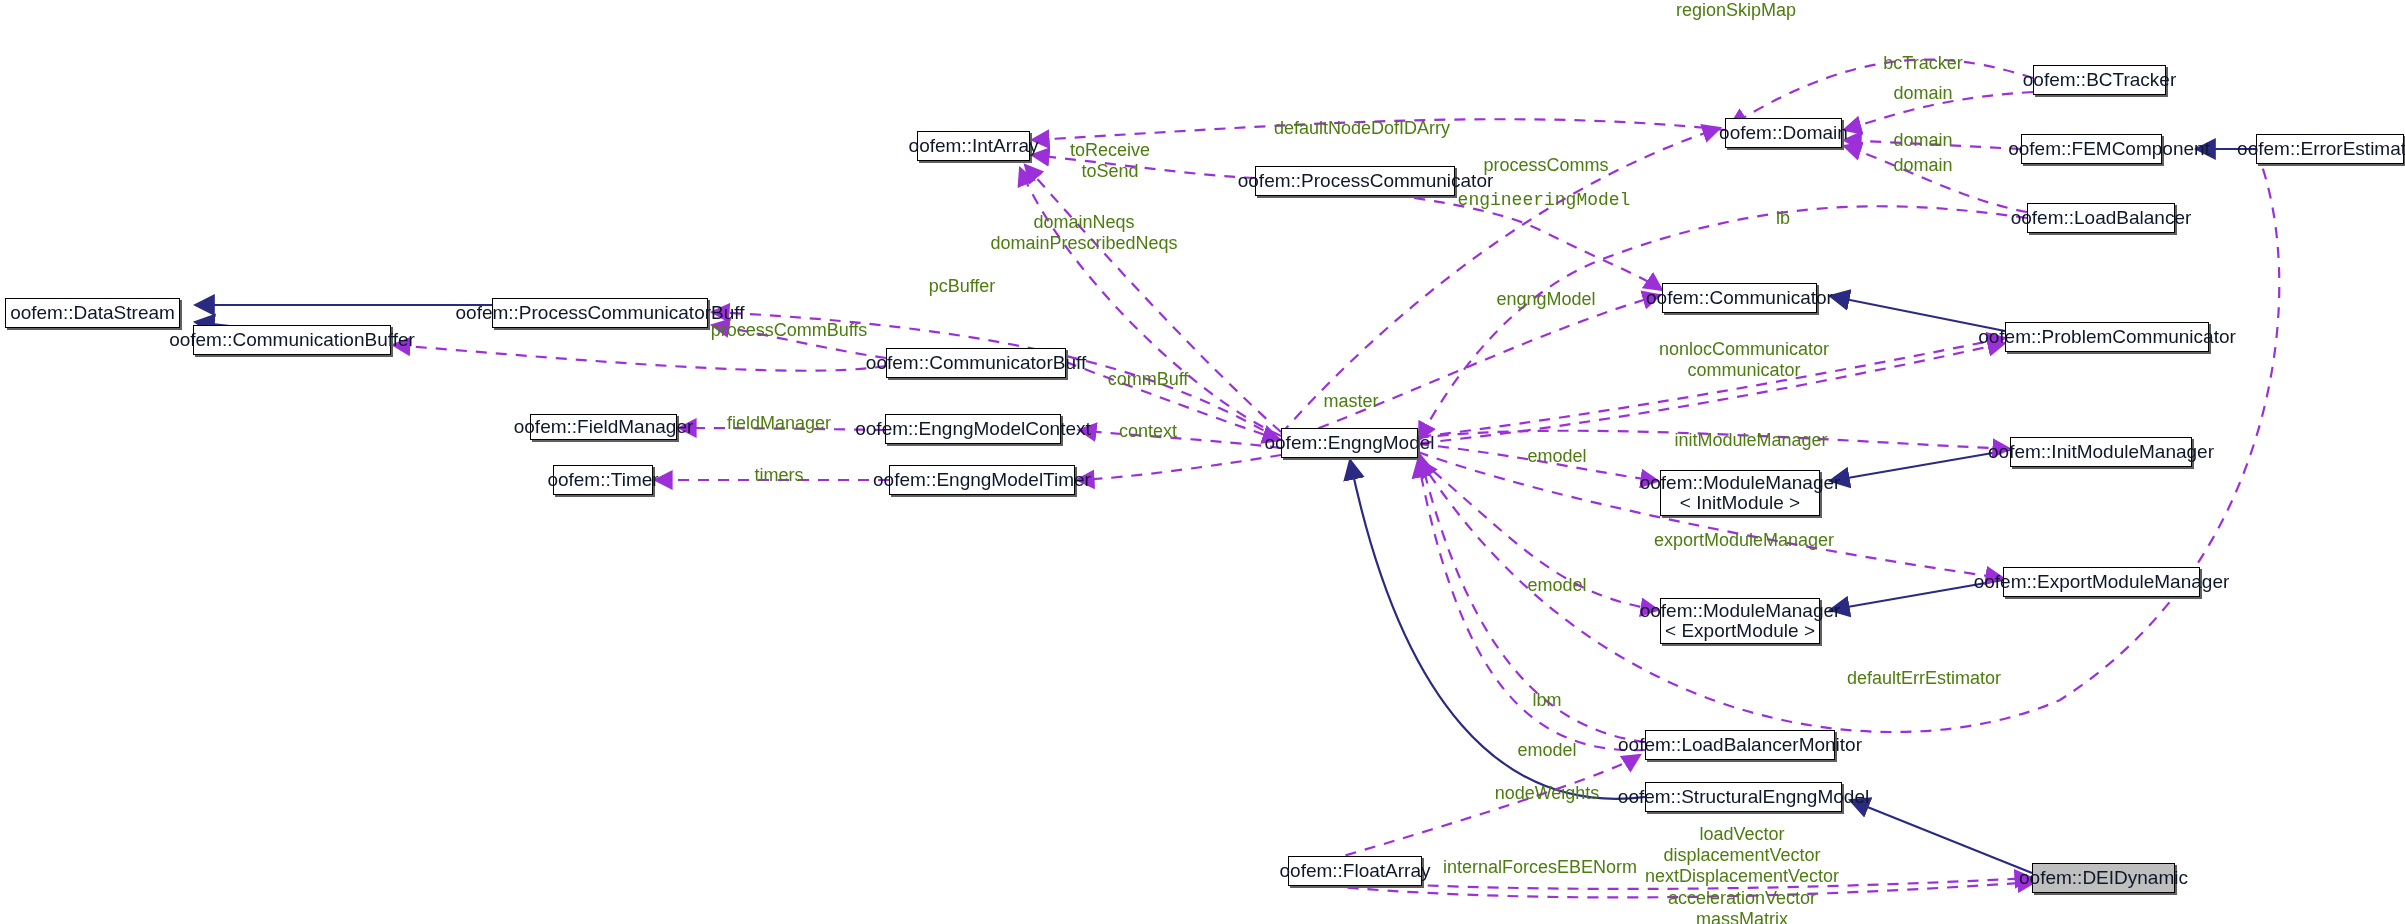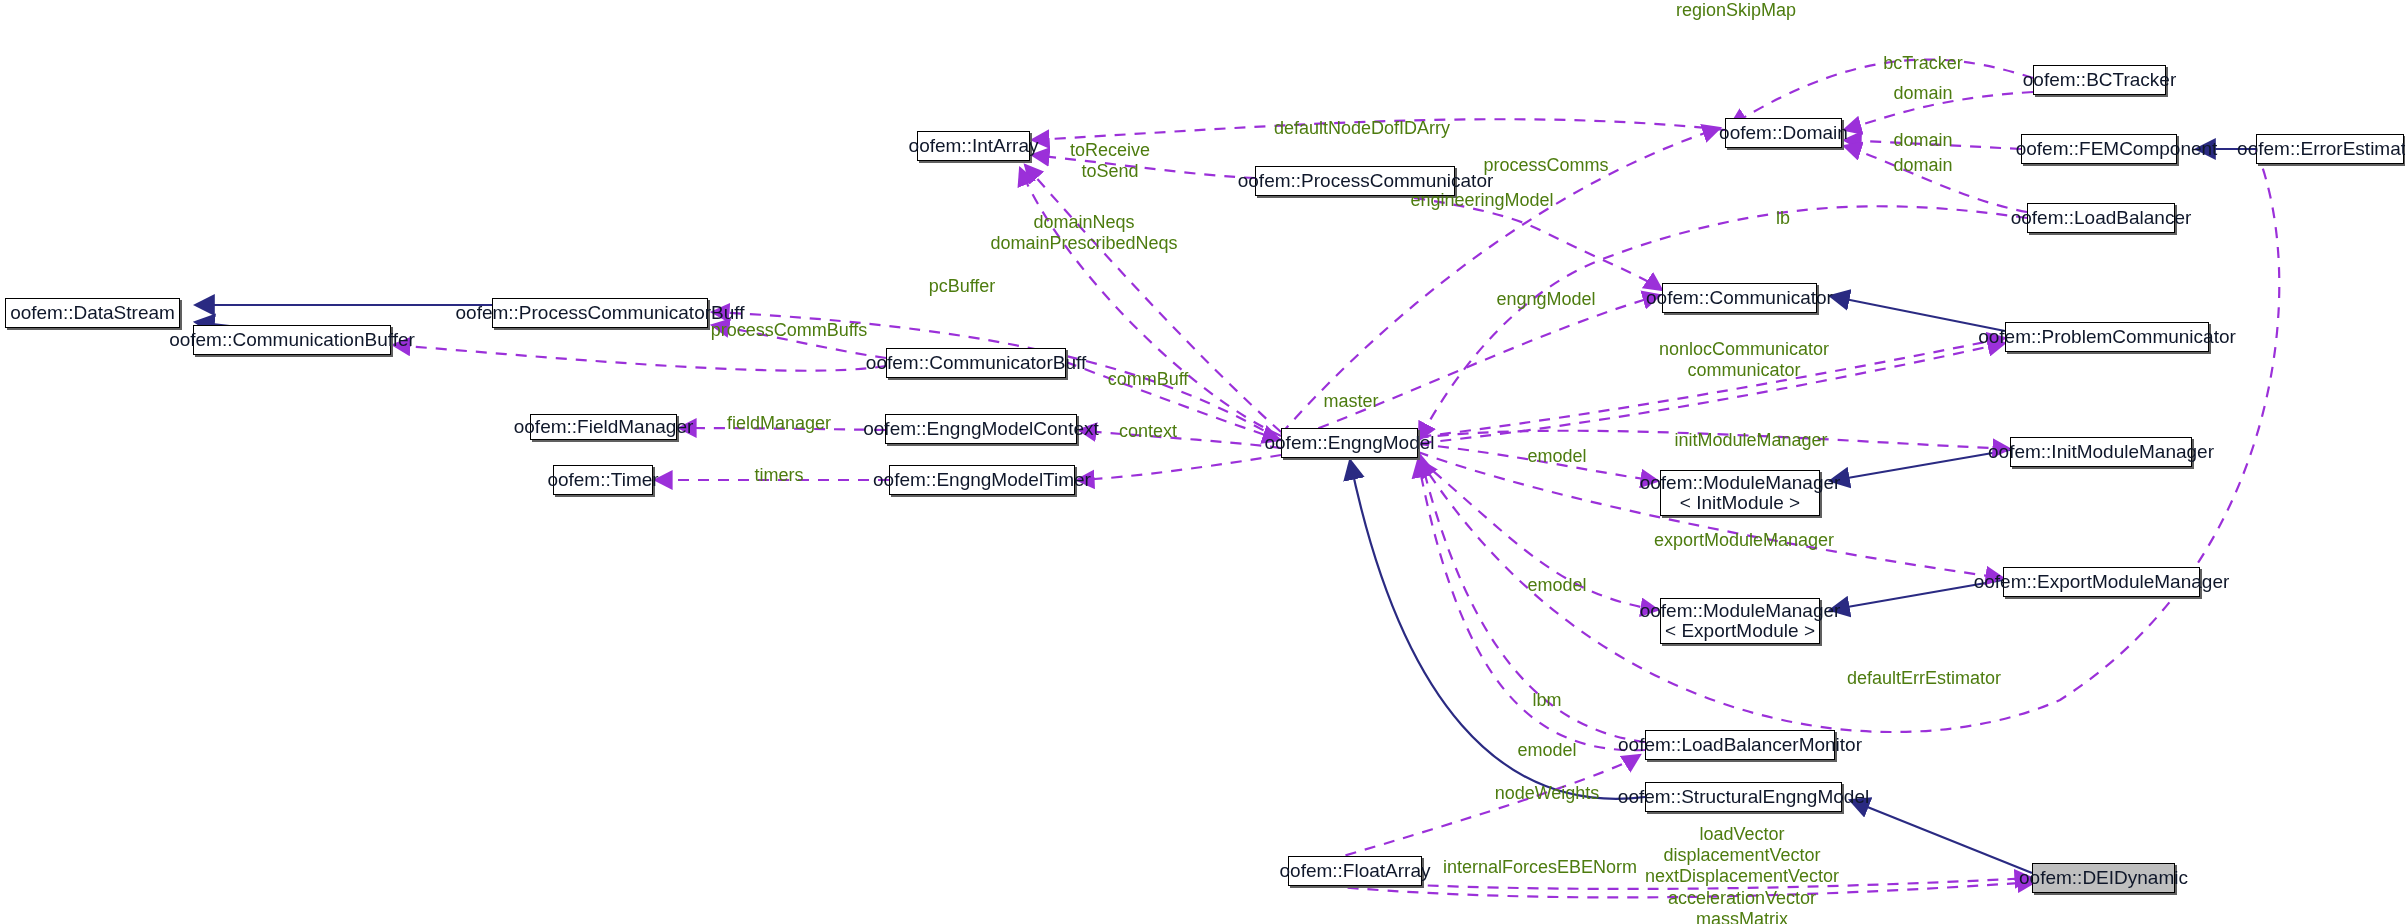--- a/index.html
+++ b/index.html
@@ -139,21 +139,21 @@
       </div>
       <div class="node" style="left: 886px; top: 348px; width: 180px; height: 30px;">
         <span class="ln">oofem::CommunicatorBuff</span>
       </div>
       <div class="node" style="left: 530px; top: 414px; width: 147px; height: 26px;">
         <span class="ln">oofem::FieldManager</span>
       </div>
       <div class="node" style="left: 553px; top: 465px; width: 100px; height: 30px;">
         <span class="ln">oofem::Timer</span>
       </div>
-      <div class="node" style="left: 885px; top: 414px; width: 192px; height: 30px;">
+      <div class="node" style="left: 885px; top: 414px; width: 176px; height: 30px;">
         <span class="ln">oofem::EngngModelContext</span>
       </div>
       <div class="node" style="left: 889px; top: 465px; width: 186px; height: 30px;">
         <span class="ln">oofem::EngngModelTimer</span>
       </div>
       <div class="node" style="left: 917px; top: 131px; width: 113px; height: 30px;">
         <span class="ln">oofem::IntArray</span>
       </div>
       <div class="node" style="left: 1255px; top: 166px; width: 200px; height: 30px; padding-left: 27px;">
         <span class="ln">oofem::ProcessCommunicator</span>
@@ -180,21 +180,21 @@
       </div>
       <div class="node" style="left: 1645px; top: 730px; width: 190px; height: 30px;">
         <span class="ln">oofem::LoadBalancerMonitor</span>
       </div>
       <div class="node" style="left: 1645px; top: 782px; width: 197px; height: 30px;">
         <span class="ln">oofem::StructuralEngngModel</span>
       </div>
       <div class="node" style="left: 2033px; top: 65px; width: 133px; height: 30px;">
         <span class="ln">oofem::BCTracker</span>
       </div>
-      <div class="node" style="left: 2021px; top: 134px; width: 156px; height: 30px; padding-left: 41px;">
+      <div class="node" style="left: 2021px; top: 134px; width: 141px; height: 30px; padding-left: 41px;">
         <span class="ln">oofem::FEMComponent</span>
       </div>
       <div class="node" style="left: 2027px; top: 203px; width: 148px; height: 30px;">
         <span class="ln">oofem::LoadBalancer</span>
       </div>
       <div class="node" style="left: 2256px; top: 134px; width: 148px; height: 30px;">
         <span class="ln">oofem::ErrorEstimator</span>
       </div>
       <div class="node" style="left: 2005px; top: 322px; width: 204px; height: 30px;">
         <span class="ln">oofem::ProblemCommunicator</span>
@@ -216,21 +216,21 @@
       <div class="edge-label" style="left: 1923px; top: 83px;">domain</div>
       <div class="edge-label" style="left: 1362px; top: 118px;">defaultNodeDofIDArry</div>
       <div class="edge-label" style="left: 1923px; top: 130px;">domain</div>
       <div class="edge-label" style="left: 1923px; top: 155px;">domain</div>
       <div class="edge-label" style="left: 1110px; top: 140px;">
         <div>toReceive</div>
         <div>toSend</div>
       </div>
       <div class="edge-label" style="left: 1546px; top: 155px;">processComms</div>
       <div class="edge-label" style="left: 1783px; top: 208px;">lb</div>
-      <div class="edge-label" style="left: 1482px; top: 190px;">engineeringModel</div>
+      <div class="edge-label" style="left: 1544px; top: 190px; font-family: Liberation Mono, monospace;">engineeringModel</div>
       <div class="edge-label" style="left: 1084px; top: 212px;">
         <div>domainNeqs</div>
         <div>domainPrescribedNeqs</div>
       </div>
       <div class="edge-label" style="left: 962px; top: 276px;">pcBuffer</div>
       <div class="edge-label" style="left: 1546px; top: 289px;">engngModel</div>
       <div class="edge-label" style="left: 789px; top: 320px;">processCommBuffs</div>
       <div class="edge-label" style="left: 1744px; top: 339px;">
         <div>nonlocCommunicator</div>
         <div>communicator</div>

